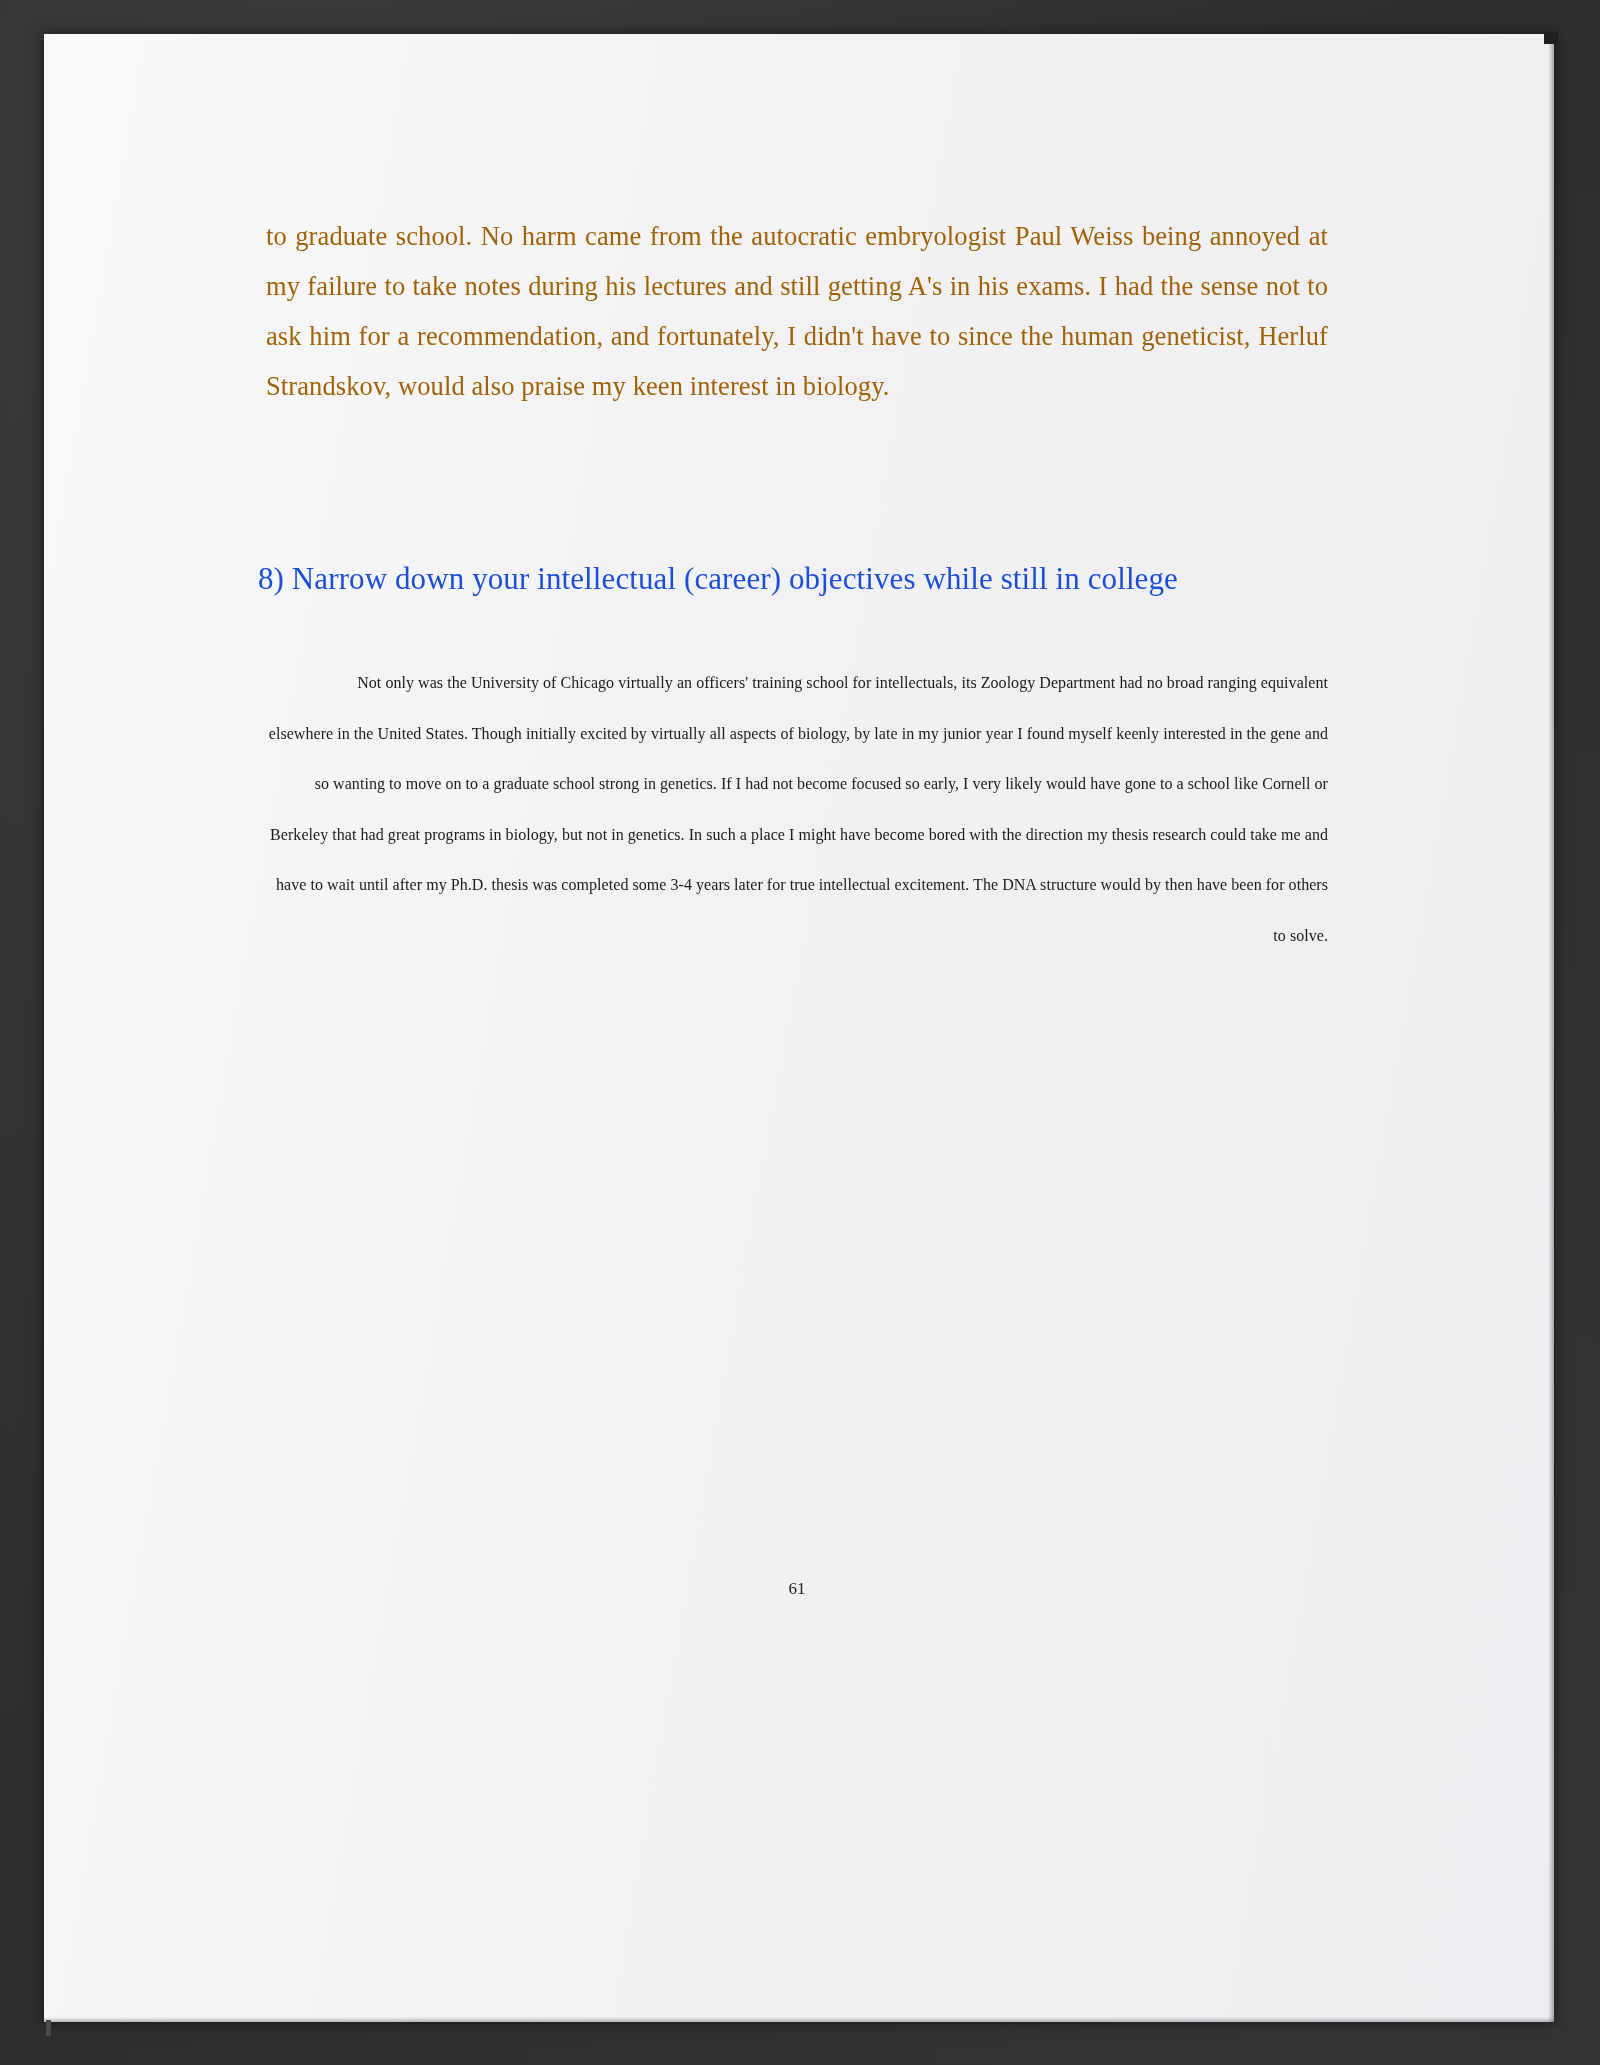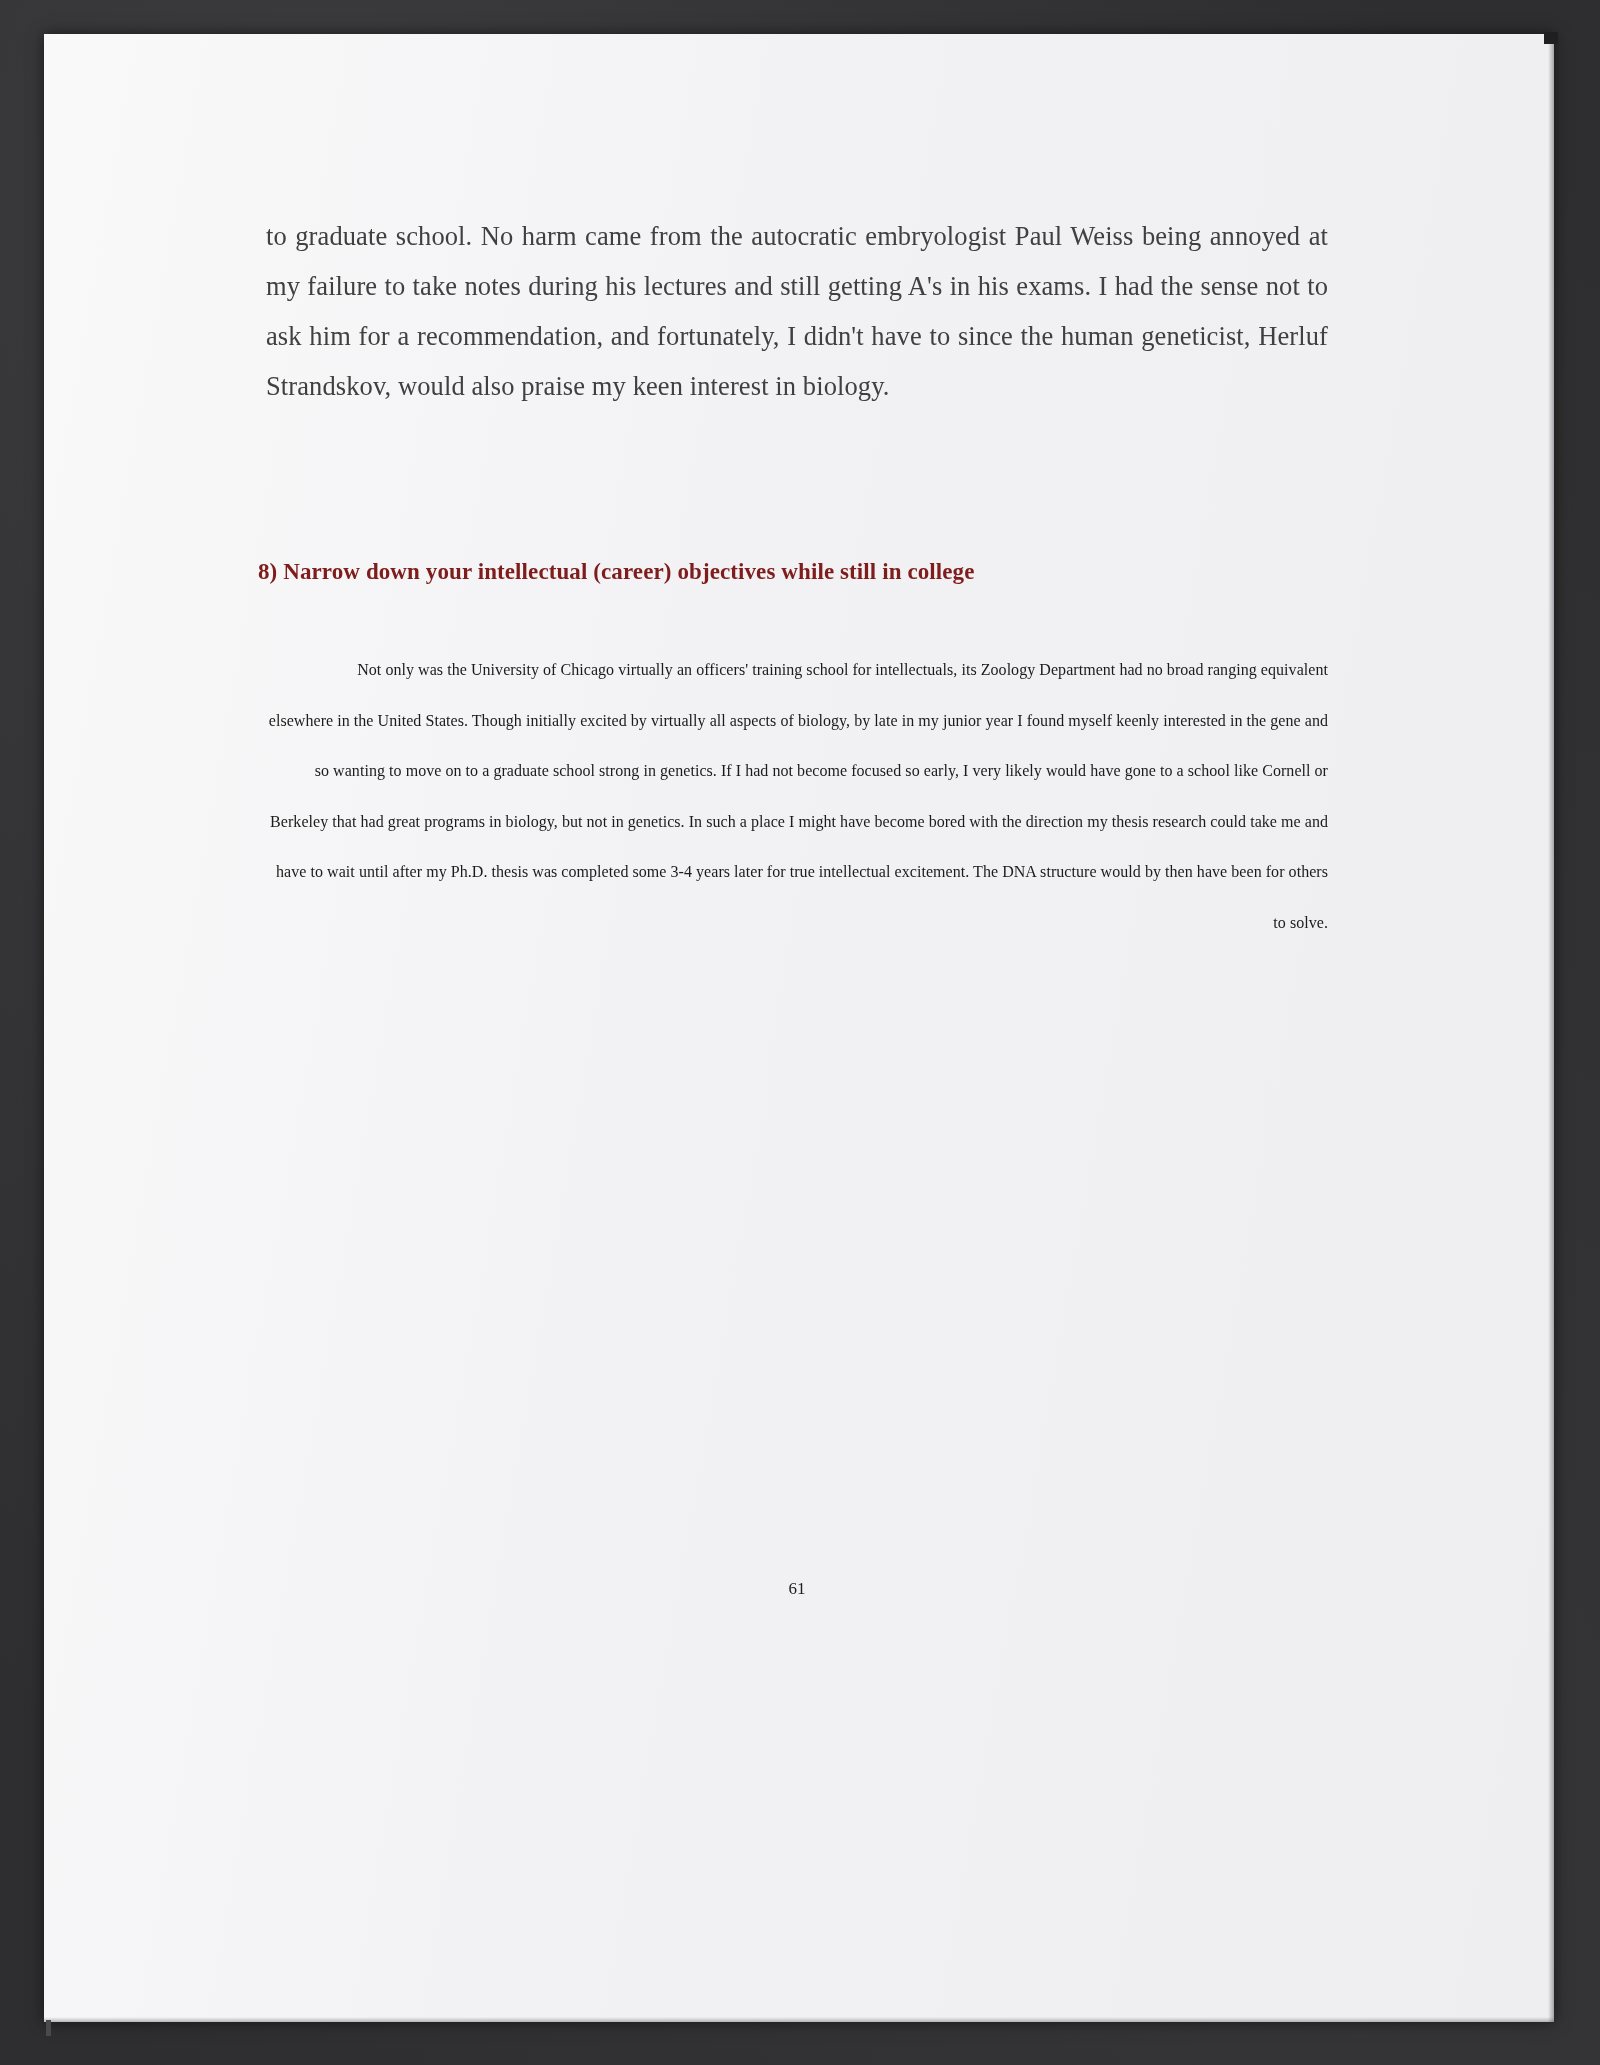--- a/index.html
+++ b/index.html
@@ -91,31 +91,31 @@
     width: 1062px;
     color: #181818;
   }
 
   .para-justified {
     font-size: 26.5px;
     line-height: 50px;
     text-align: justify;
     text-justify: inter-word;
     letter-spacing: 0.1px;
-    color: #404040;
+    color: #a16207;
   }
 
   .spacer-lg { height: 98px; }
 
   .section-heading {
-    font-size: 23px;
-    font-weight: bold;
+    font-size: 31px;
+    font-weight: normal;
     line-height: 36px;
     margin-left: -8px;
-    color: #7f1d1d;
+    color: #1d4ed8;
     letter-spacing: 0.1px;
   }
 
   .spacer-sm { height: 20px; }
 
   .para-body {
     font-size: 16px;
     line-height: 50.5px;
     text-align: right;
     color: #1b1b1b;

